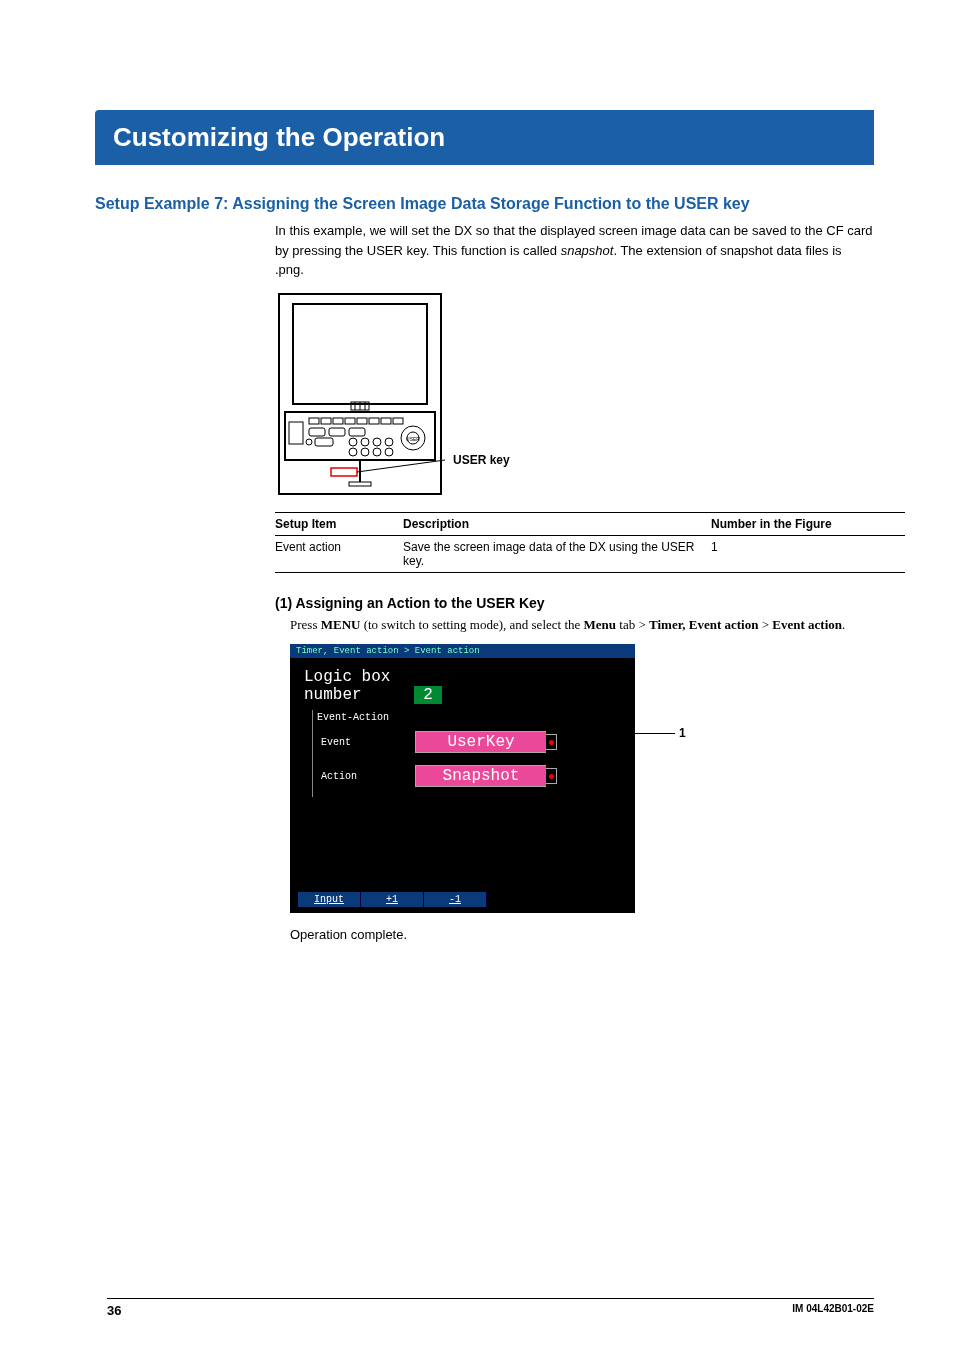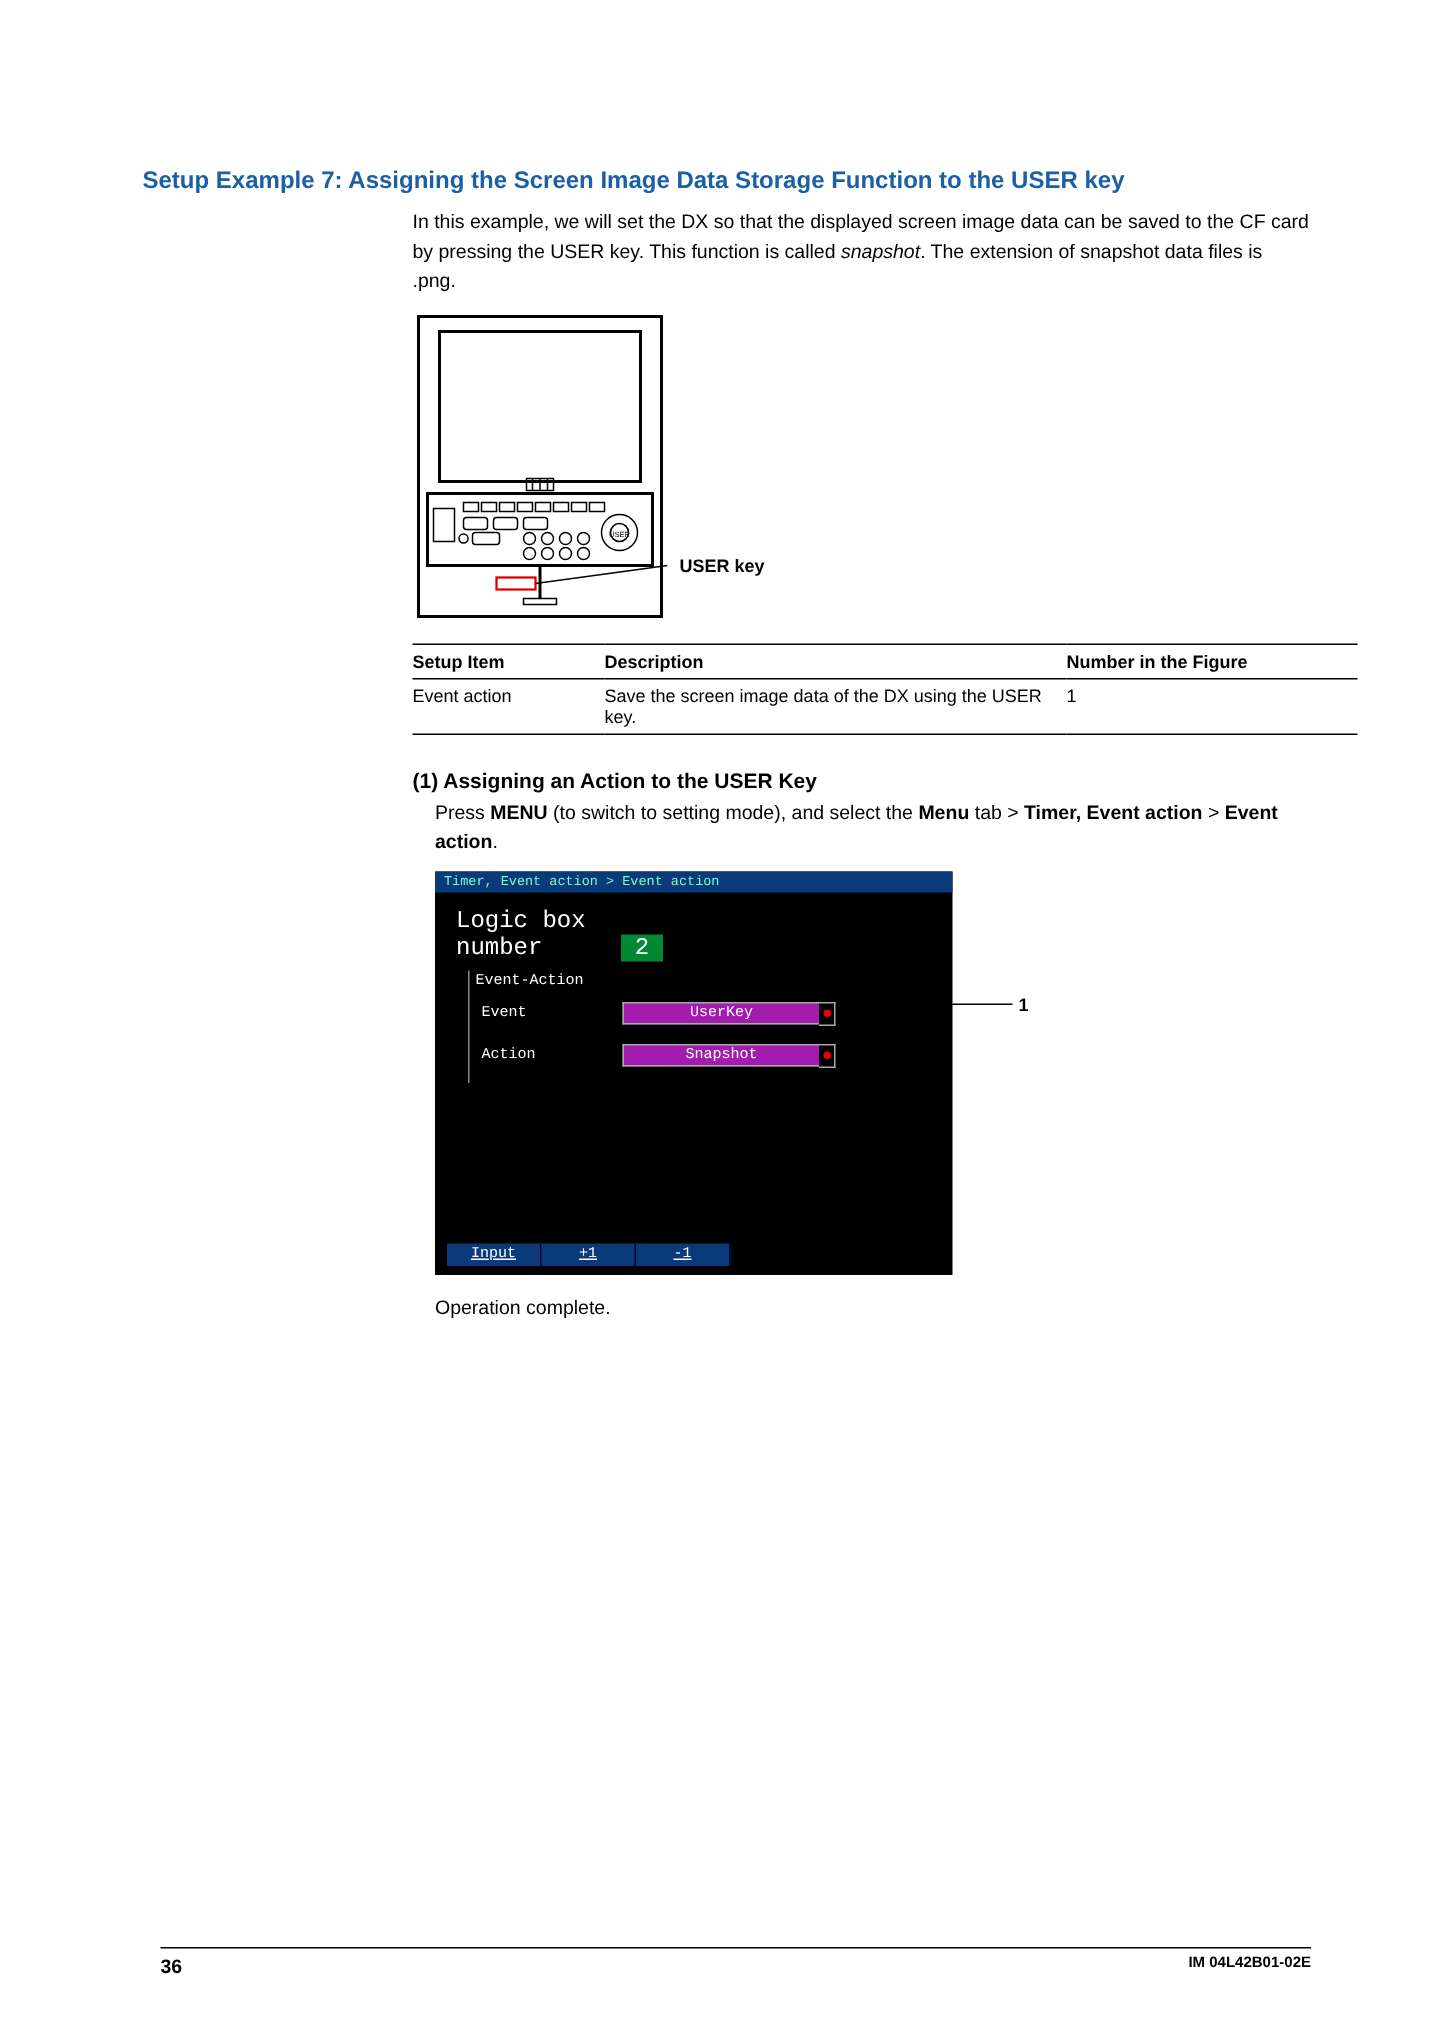--- a/index.html
+++ b/index.html
@@ -78,20 +78,21 @@
   }
   .subheading {
     font-weight: bold;
     font-size: 14px;
     margin: 22px 0 4px 180px;
   }
   .subbody {
     margin-left: 195px;
     font-size: 13px;
     line-height: 1.5;
+    font-family: Liberation Serif, serif;
   }
   .subbody b { font-weight: bold; }
   
   .screen-wrap {
     margin-left: 195px;
     margin-top: 10px;
     display: flex;
     align-items: flex-start;
   }
   .screen {
@@ -154,24 +155,24 @@
   }
   .field-row {
     display: flex;
     align-items: center;
     margin: 6px 0;
   }
   .field-row .flbl { width: 94px; color:#fff; font-size:10px;}
   .field-row .fval {
     border: 1px solid #aaa;
     border-right: none;
-    background: #a21caf;
+    background: #ec4899;
     width: 130px;
     text-align: center;
-    font-size: 10px;
+    font-size: 16px;
     color: #fff;
     padding: 1px 0;
     display: inline-block;
   }
   .field-row .dot {
     width: 10px; height: 14px;
     border: 1px solid #aaa;
     border-left: none;
     background: #000;
     display: inline-flex;
@@ -231,20 +232,21 @@
     font-size: 11px;
     padding-top: 4px;
   }
   .footer .pg { font-weight: bold; font-size: 13px;}
   .footer .code { font-weight: bold; font-size: 10px;}
 </style>
 </head>
 <body>
 
 <div class="page">
+  <div class="title-banner">Customizing the Operation</div>
 
   <div class="section-heading">Setup Example 7: Assigning the Screen Image Data Storage Function to the USER key</div>
 
   <div class="body-indent">
     <p>In this example, we will set the DX so that the displayed screen image data can be saved to the CF card by pressing the USER key. This function is called <i>snapshot</i>. The extension of snapshot data files is .png.</p>
   </div>
 
   <div class="device-wrap">
     <svg class="device-svg" width="170" height="210" viewBox="0 0 170 210">
       <rect x="4" y="4" width="162" height="200" fill="none" stroke="#000" stroke-width="2"></rect>

